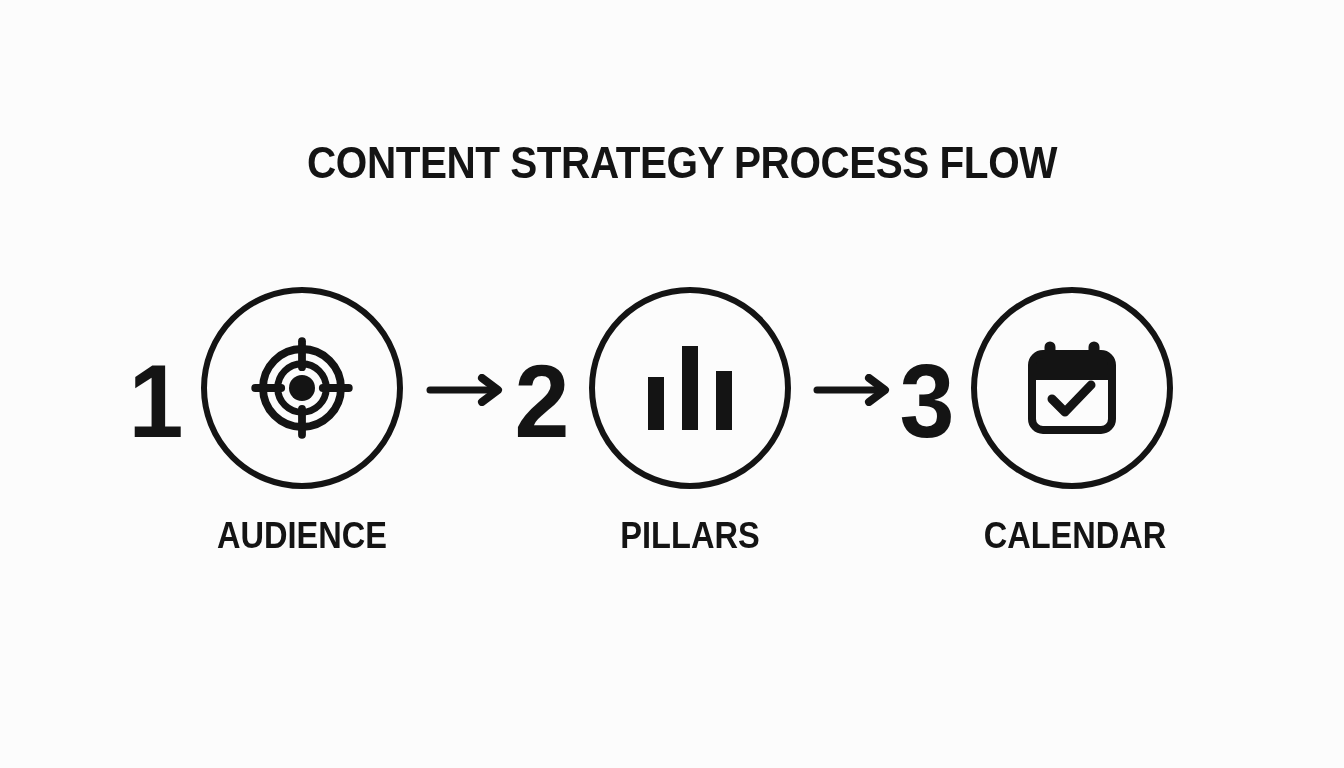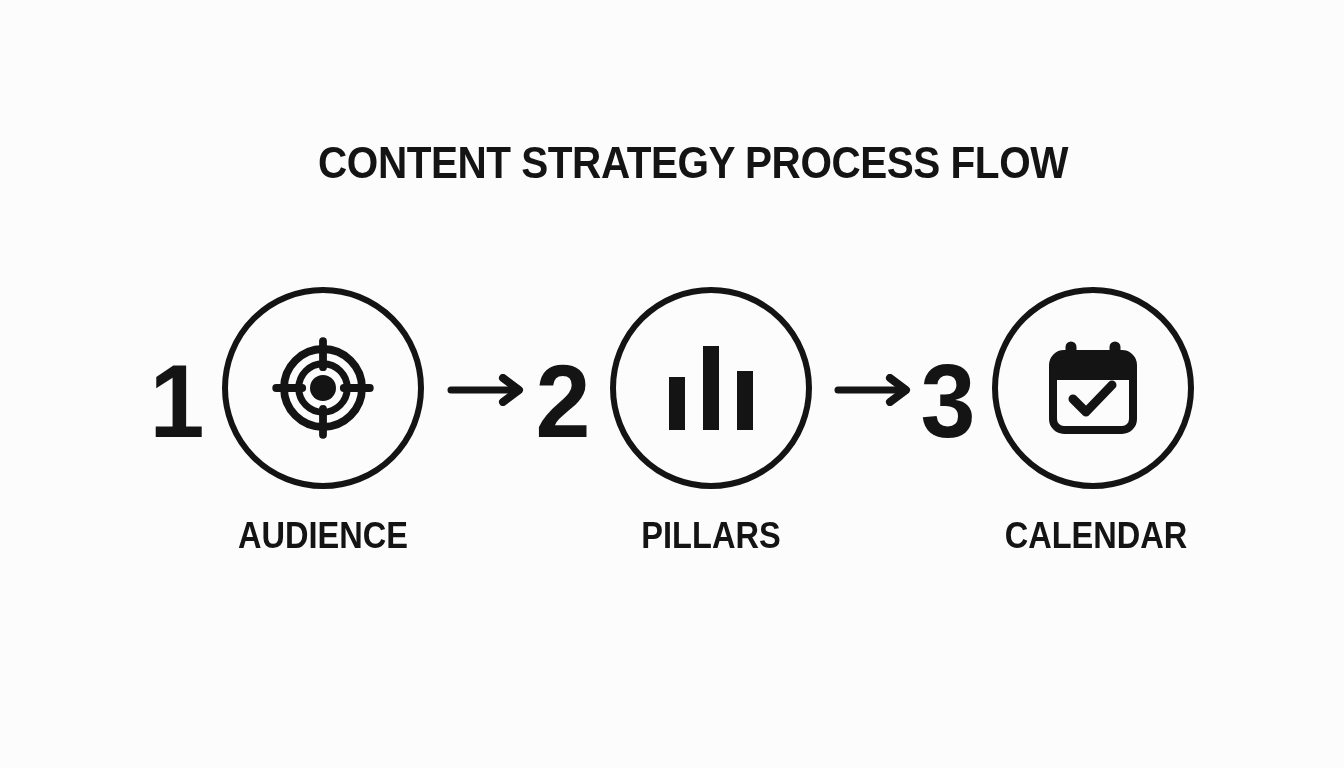--- a/index.html
+++ b/index.html
@@ -10,21 +10,20 @@
   html,body{width:1344px;height:768px;overflow:hidden;}
   body{
     background:var(--bg);
     font-family:"Liberation Sans","DejaVu Sans",sans-serif;
     color:var(--ink);
     position:relative;
   }
   .canvas{
     position:absolute;
     inset:0;
-    margin-left:21px;
   }
   .title{
     position:absolute;
     top:141px;
     left:50%;
     transform:translateX(-50%) scaleX(0.92);
     transform-origin:center;
     margin-left:10px;
     font-size:44px;
     font-weight:bold;

